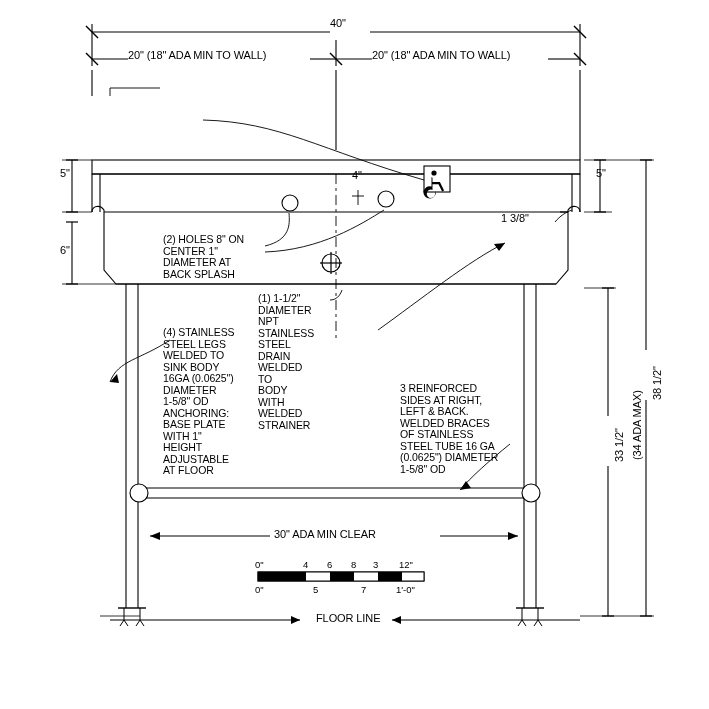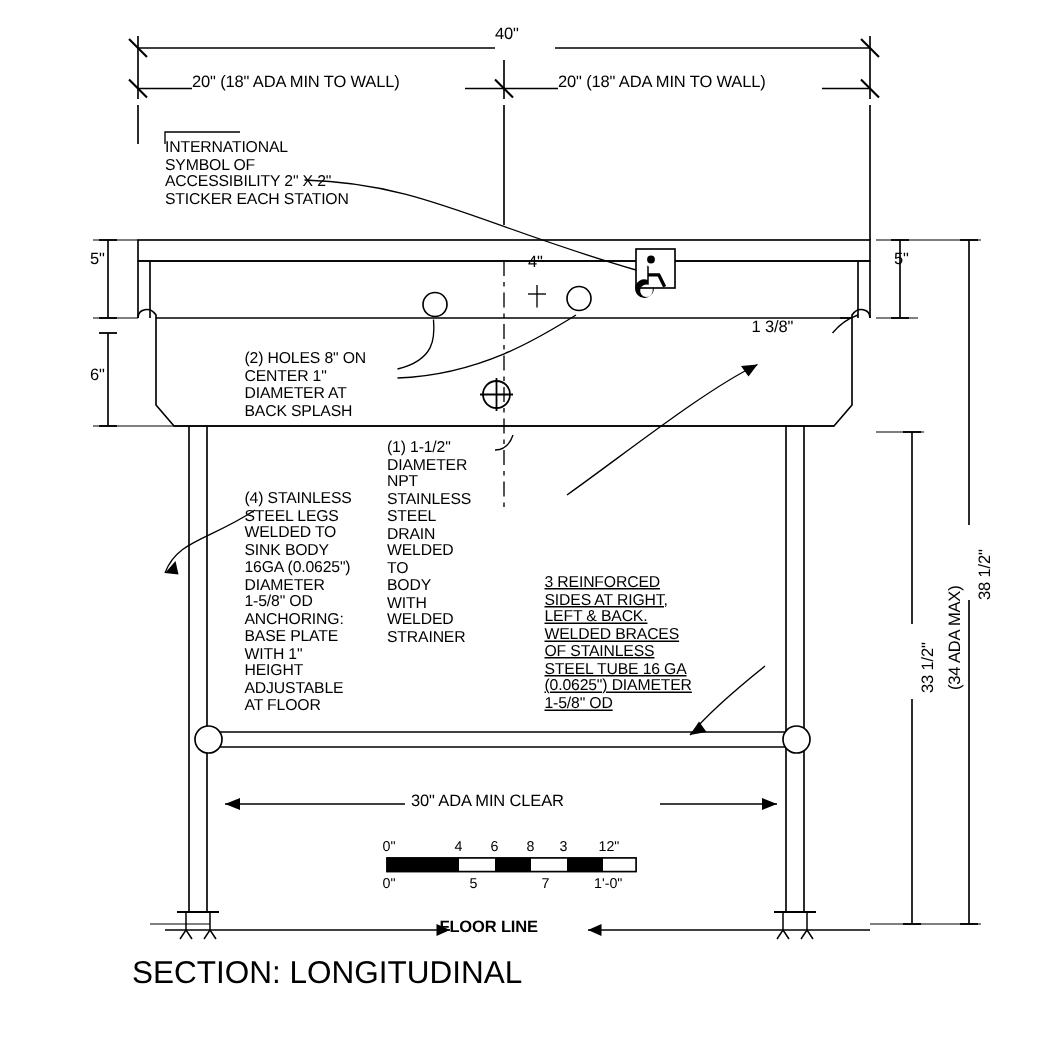--- a/index.html
+++ b/index.html
@@ -208,24 +208,20 @@
       <rect x="378" y="572" width="24" height="9" fill="#000" stroke="none"></rect>
       <rect x="402" y="572" width="22" height="9" fill="#ffffff" stroke="none"></rect>
       <rect x="258" y="572" width="166" height="9" fill="none" stroke="#000" stroke-width="1"></rect>
     </g>
   </svg>
 
   <div class="lbl dim" style="left:330px; top:18px;">40"</div>
   <div class="lbl dim" style="left:128px; top:50px;">20" (18" ADA MIN TO WALL)</div>
   <div class="lbl dim" style="left:372px; top:50px;">20" (18" ADA MIN TO WALL)</div>
 
-  <div class="lbl" style="left:110px; top:93px;">INTERNATIONAL
-SYMBOL OF
-ACCESSIBILITY 2" X 2"
-STICKER EACH STATION</div>
 
   <div class="lbl dim" style="left:60px; top:168px;">5"</div>
   <div class="lbl dim" style="left:60px; top:245px;">6"</div>
   <div class="lbl dim" style="left:596px; top:168px;">5"</div>
 
   <div class="lbl dim" style="left:352px; top:170px;">4"</div>
   <div class="lbl dim" style="left:501px; top:213px;">1 3/8"</div>
 
   <div class="lbl" style="left:163px; top:234px;">(2) HOLES 8" ON
 CENTER 1"
@@ -249,43 +245,42 @@
 NPT
 STAINLESS
 STEEL
 DRAIN
 WELDED
 TO
 BODY
 WITH
 WELDED
 STRAINER</div>
-  <div class="lbl" style="left:363px; top:383px;text-decoration:underline;">3 REINFORCED
+  <div class="lbl" style="left:400px; top:383px;">3 REINFORCED
 SIDES AT RIGHT,
 LEFT &amp; BACK.
 WELDED BRACES
 OF STAINLESS
 STEEL TUBE 16 GA
 (0.0625") DIAMETER
 1-5/8" OD</div>
 
   <div class="lbl dim vert" style="left:614px; top:462px;">33 1/2"</div>
   <div class="lbl dim vert" style="left:632px; top:460px;">(34 ADA MAX)</div>
   <div class="lbl dim vert" style="left:652px; top:400px;">38 1/2"</div>
 
   <div class="lbl dim" style="left:274px; top:529px;">30" ADA MIN CLEAR</div>
-  <div class="lbl dim" style="left:293px; top:613px;font-weight:bold;">FLOOR LINE</div>
+  <div class="lbl dim" style="left:316px; top:613px;">FLOOR LINE</div>
 
   <div class="scalebar-text" style="left:255px; top:559px;">0"</div>
   <div class="scalebar-text" style="left:303px; top:559px;">4</div>
   <div class="scalebar-text" style="left:327px; top:559px;">6</div>
   <div class="scalebar-text" style="left:351px; top:559px;">8</div>
   <div class="scalebar-text" style="left:373px; top:559px;">3</div>
   <div class="scalebar-text" style="left:399px; top:559px;">12"</div>
 
   <div class="scalebar-text" style="left:255px; top:584px;">0"</div>
   <div class="scalebar-text" style="left:313px; top:584px;">5</div>
   <div class="scalebar-text" style="left:361px; top:584px;">7</div>
   <div class="scalebar-text" style="left:396px; top:584px;">1'-0"</div>
 
-  <div class="title" style="left:88px; top:637px;">SECTION: LONGITUDINAL</div>
 
 </div>
 
 </body></html>

